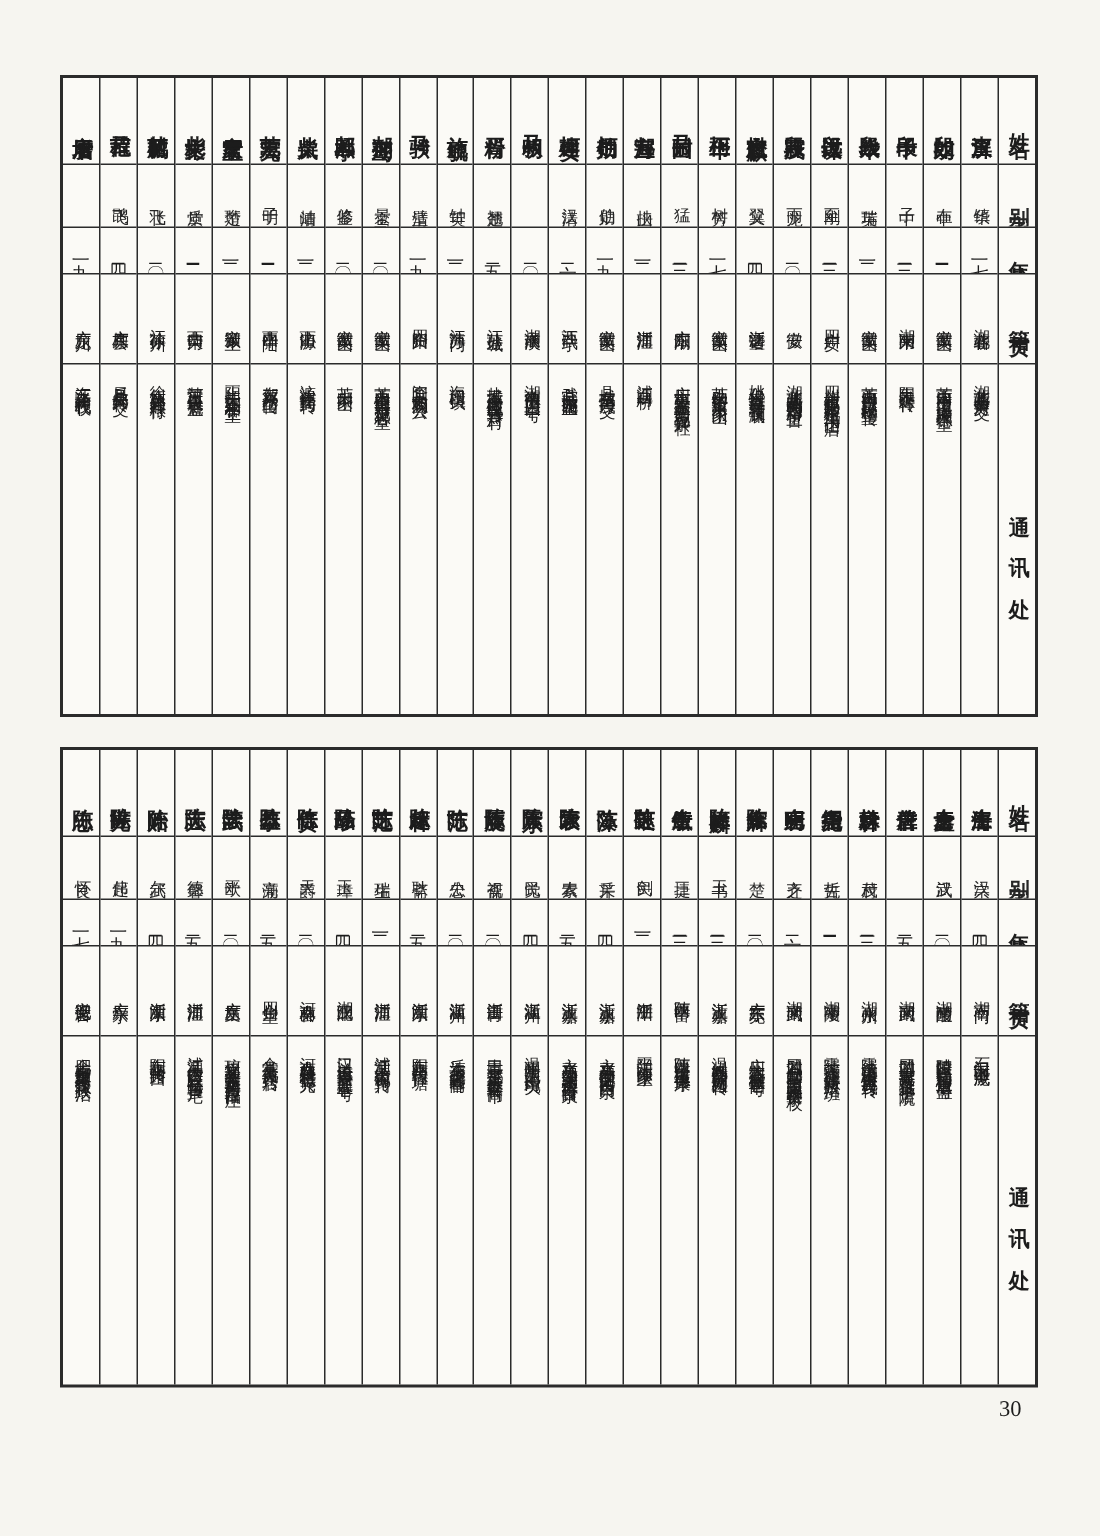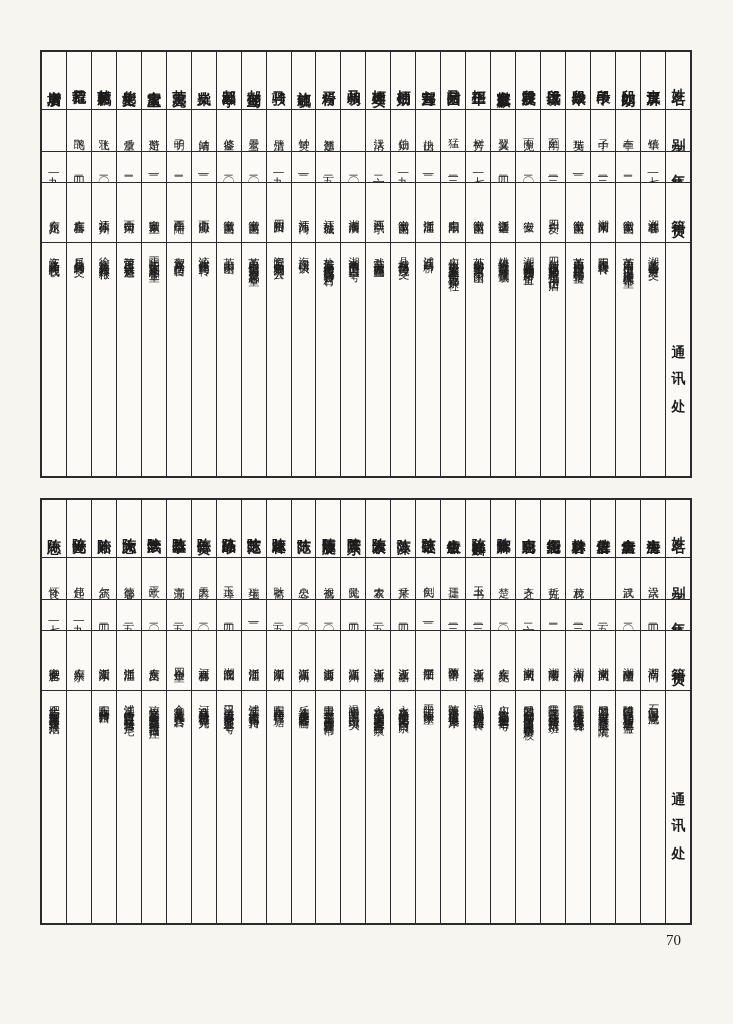--- a/index.html
+++ b/index.html
@@ -950,13 +950,13 @@
         <span class="vtext">一七</span>
       </div>
       <div class="cell cell-origin">
         <span class="vtext">安徽合肥</span>
       </div>
       <div class="cell cell-addr">
         <span class="vtext">合肥南乡烟墩集马泰森转（政治）</span>
       </div>
     </div>
   </div>
-<div class="page-number">70</div>
+<div class="page-number">30</div>
 
 </body></html>

